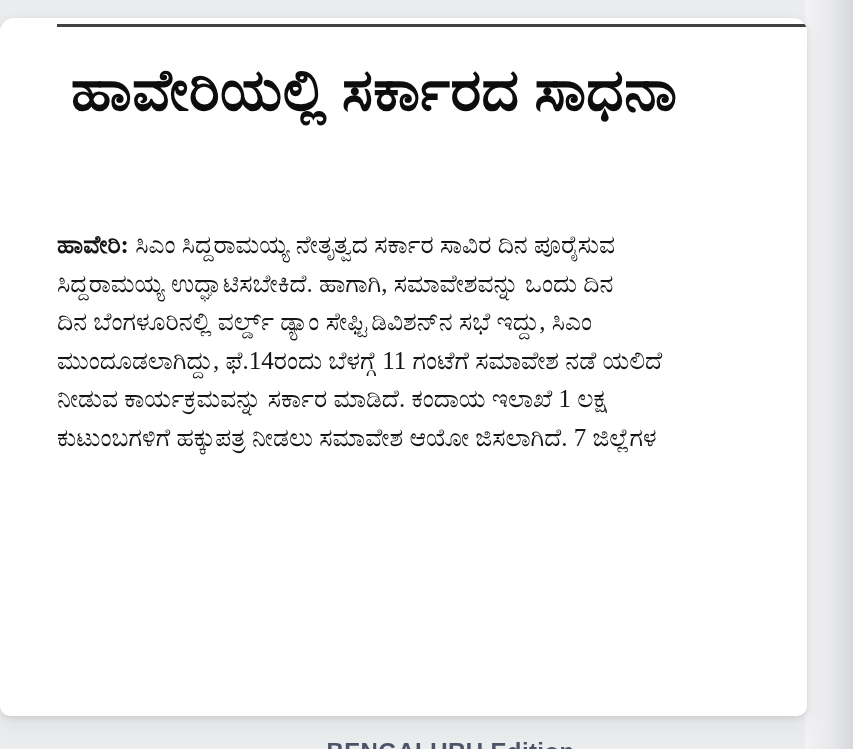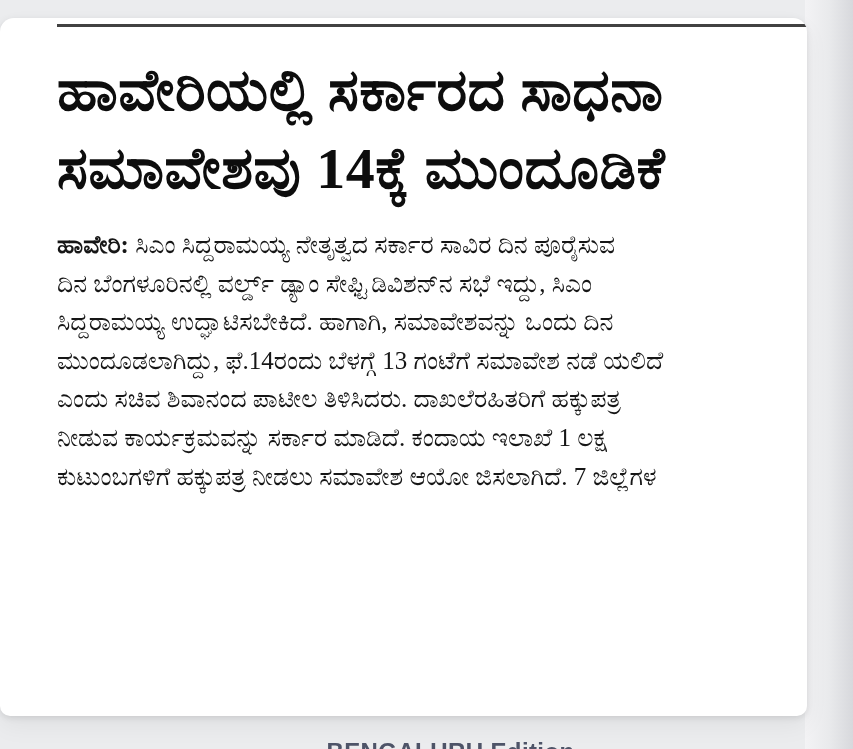--- a/index.html
+++ b/index.html
@@ -39,21 +39,21 @@
   .top-rule {
     position: absolute;
     left: 57px;
     right: 0;
     top: 6px;
     height: 3px;
     background: #414141;
   }
   .headline {
     position: absolute;
-    left: 57px;
+    left: 71px;
     right: 0;
     top: 34px;
     font-family: "Liberation Serif", serif;
     font-weight: bold;
     font-size: 58px;
     line-height: 78px;
     color: #0d0d0d;
     letter-spacing: 0.5px;
   }
   .headline .hl-line {
@@ -98,29 +98,27 @@
 <div class="viewport">
 
   <div class="right-strip"></div>
 
   <div class="card" style="background: rgb(255, 255, 255);">
 
     <div class="top-rule" style="background: rgb(65, 65, 65);"></div>
 
     <div class="headline">
       <div class="hl-line">ಹಾವೇರಿಯಲ್ಲಿ ಸರ್ಕಾರದ ಸಾಧನಾ</div>
-      <div class="hl-line">ಸಮಾವೇಶವು 14ಕ್ಕೆ ಮುಂದೂಡಿಕೆ</div>
     </div>
 
     <div class="article-body" style="color: rgb(22, 22, 22);">
       <div class="line"><span class="dateline">ಹಾವೇರಿ:</span> <span>ಸಿಎಂ ಸಿದ್ದರಾಮಯ್ಯ ನೇತೃತ್ವದ ಸರ್ಕಾರ ಸಾವಿರ ದಿನ ಪೂರೈಸುವ</span></div>
+      <div class="line">ಸಿದ್ದರಾಮಯ್ಯ ಉದ್ಘಾಟಿಸಬೇಕಿದೆ. ಹಾಗಾಗಿ, ಸಮಾವೇಶವನ್ನು ಒಂದು ದಿನ</div>
       <div class="line">ದಿನ ಬೆಂಗಳೂರಿನಲ್ಲಿ ವರ್ಲ್ಡ್ ಡ್ಯಾಂ ಸೇಫ್ಟಿ ಡಿವಿಶನ್‌ನ ಸಭೆ ಇದ್ದು, ಸಿಎಂ</div>
-      <div class="line">ಸಿದ್ದರಾಮಯ್ಯ ಉದ್ಘಾಟಿಸಬೇಕಿದೆ. ಹಾಗಾಗಿ, ಸಮಾವೇಶವನ್ನು ಒಂದು ದಿನ</div>
-      <div class="line">ಮುಂದೂಡಲಾಗಿದ್ದು, ಫೆ.14ರಂದು ಬೆಳಗ್ಗೆ 13 ಗಂಟೆಗೆ ಸಮಾವೇಶ ನಡೆ ಯಲಿದೆ</div>
-      <div class="line">ಎಂದು ಸಚಿವ ಶಿವಾನಂದ ಪಾಟೀಲ ತಿಳಿಸಿದರು. ದಾಖಲೆರಹಿತರಿಗೆ ಹಕ್ಕುಪತ್ರ</div>
+      <div class="line">ಮುಂದೂಡಲಾಗಿದ್ದು, ಫೆ.14ರಂದು ಬೆಳಗ್ಗೆ 11 ಗಂಟೆಗೆ ಸಮಾವೇಶ ನಡೆ ಯಲಿದೆ</div>
       <div class="line">ನೀಡುವ ಕಾರ್ಯಕ್ರಮವನ್ನು ಸರ್ಕಾರ ಮಾಡಿದೆ. ಕಂದಾಯ ಇಲಾಖೆ 1 ಲಕ್ಷ</div>
       <div class="line">ಕುಟುಂಬಗಳಿಗೆ ಹಕ್ಕುಪತ್ರ ನೀಡಲು ಸಮಾವೇಶ ಆಯೋ ಜಿಸಲಾಗಿದೆ. 7 ಜಿಲ್ಲೆಗಳ</div>
     </div>
 
   </div>
 
   <div class="footer-caption" style="color: rgb(78, 84, 104);">BENGALURU Edition</div>
 
 </div>
 

